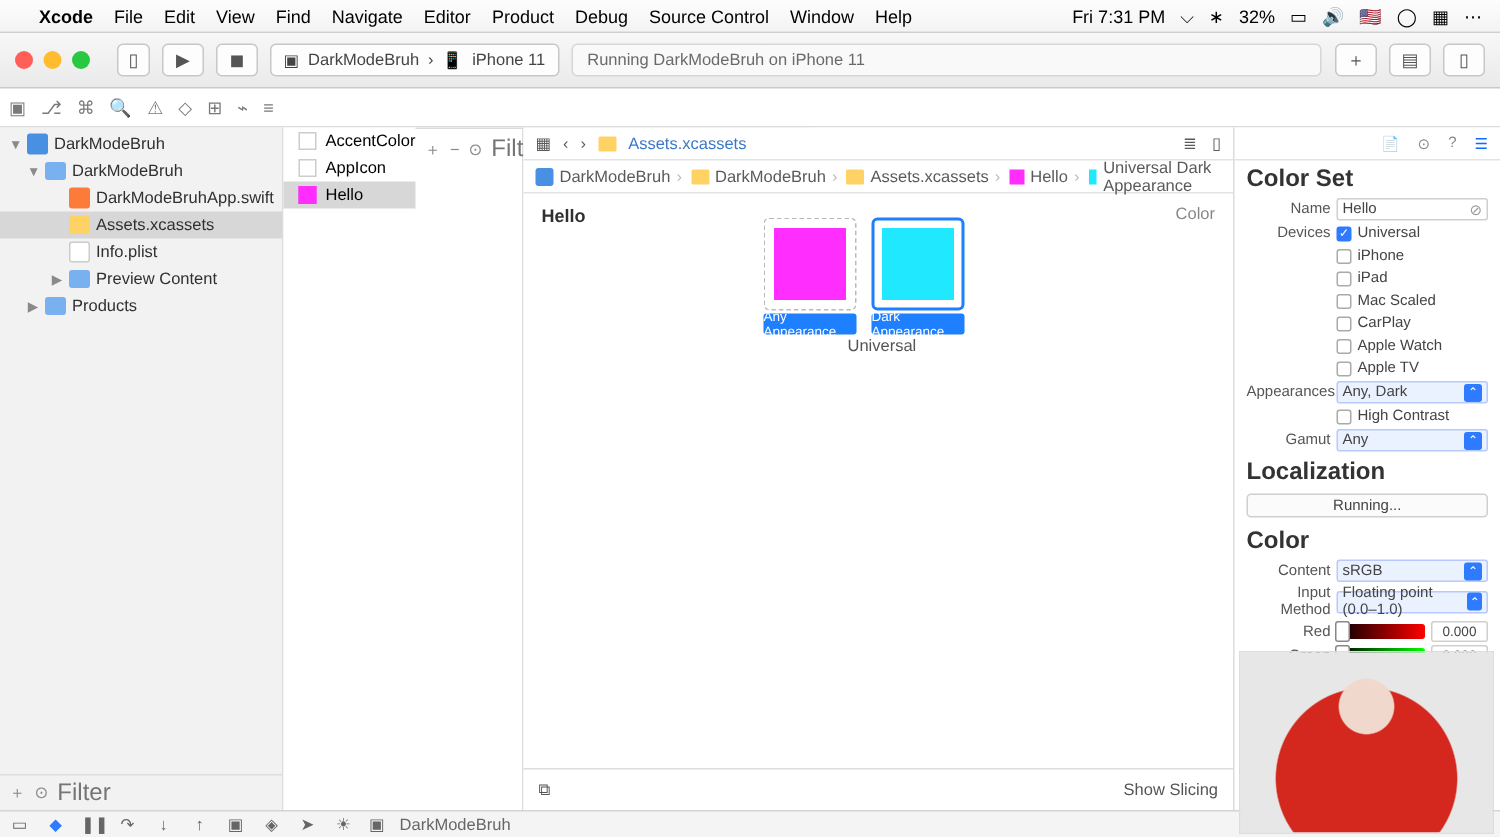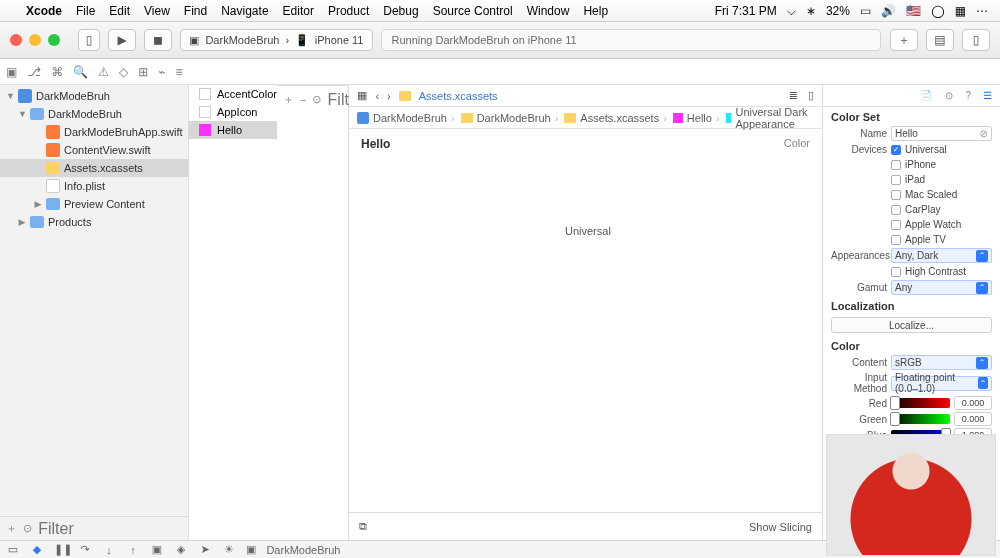--- a/index.html
+++ b/index.html
@@ -71,21 +71,21 @@
 .well-box.sel { border: 2px solid #1e7fff; padding: 5px; }
 .well-color { width: 48px; height: 48px; }
 .well-label { width: 62px; height: 14px; font-size: 9px; color: #fff; background: #1e7fff; display: flex; align-items: center; justify-content: center; margin-top: 2px; border-radius: 2px; }
 .wells-caption { position: absolute; left: 216px; top: 96px; font-size: 11px; color: #555; }
 .editor-footer { height: 28px; border-top: 1px solid #dcdcdc; display: flex; align-items: center; justify-content: flex-end; padding: 0 10px; font-size: 11px; color: #555; gap: 10px; }
 
 
 .inspector { width: 178px; border-left: 1px solid #dcdcdc; background: #fff; display: flex; flex-direction: column; font-size: 10px; color: #444; }
 .insp-tabs { height: 22px; border-bottom: 1px solid #e3e3e3; display: flex; align-items: center; justify-content: flex-end; gap: 12px; padding: 0 8px; color: #8a8a8a; }
 .insp-tabs .sel { color: #0a6eff; }
-.insp-section { padding: 4px 8px 2px; font-weight: 600; font-size: 11px; color: #333; }
+.insp-section { padding: 4px 8px 2px; font-weight: 600; font-size: 16px; color: #333; }
 .insp-row { display: flex; align-items: center; padding: 1px 8px; gap: 4px; min-height: 15px; }
 .insp-label { width: 56px; text-align: right; color: #555; font-size: 10px; }
 .insp-input { flex: 1; height: 15px; border: 1px solid #cfcfcf; border-radius: 2px; background: #fff; padding: 0 3px; font-size: 10px; display: flex; align-items: center; }
 .insp-select { flex: 1; height: 15px; border: 1px solid #b8c9ff; background: #eaf1ff; border-radius: 2px; display: flex; align-items: center; justify-content: space-between; padding: 0 3px; font-size: 10px; }
 .insp-select .chev { background: #2f7bff; color: #fff; width: 12px; height: 12px; border-radius: 2px; font-size: 8px; display: flex; align-items: center; justify-content: center; }
 .check { width: 10px; height: 10px; border: 1px solid #aaa; border-radius: 2px; background: #fff; display: inline-flex; align-items: center; justify-content: center; font-size: 8px; color: #2f7bff; }
 .check.on { background: #2f7bff; color: #fff; border-color: #2f7bff; }
 .slider-row { display: flex; align-items: center; padding: 1px 8px; gap: 4px; }
 .slider { flex: 1; height: 10px; position: relative; border-radius: 2px; }
 .slider.red { background: linear-gradient(to right,#000,#f00); }
@@ -188,25 +188,20 @@
         </div>
         <div class="tree-row indent1">
           <span class="disc">▼</span>
           <span class="icon-folder"></span>
           <span>DarkModeBruh</span>
         </div>
         <div class="tree-row indent2">
           <span class="disc"></span>
           <span class="icon-swift"></span>
           <span>DarkModeBruhApp.swift</span>
-        </div>
-        <div class="tree-row indent2">
-          <span class="disc"></span>
-          <span class="icon-swift"></span>
-          <span>ContentView.swift</span>
         </div>
         <div class="tree-row indent2 sel">
           <span class="disc"></span>
           <span class="icon-assets"></span>
           <span>Assets.xcassets</span>
         </div>
         <div class="tree-row indent2">
           <span class="disc"></span>
           <span class="icon-plist"></span>
           <span>Info.plist</span>
@@ -290,20 +285,34 @@
           <span class="sep">›</span>
         </span>
       <span class="crumb">
           <span class="crumb-swatch cyan"></span>
           <span>Universal Dark Appearance</span>
         </span>
     </div>
     <div class="editor-body">
       <div class="section-title">Hello</div>
       <div class="section-kind">Color</div>
+      <div class="wells" id="wells">
+          <div class="well">
+            <div class="well-box">
+              <div class="well-color" style="background:#ff2eff"></div>
+            </div>
+            <div class="well-label">Any Appearance</div>
+          </div>
+          <div class="well">
+            <div class="well-box sel">
+              <div class="well-color" style="background:#20e8ff"></div>
+            </div>
+            <div class="well-label">Dark Appearance</div>
+          </div>
+        </div>
       <div class="wells-caption">Universal</div>
     </div>
     <div class="editor-footer">
       <span style="margin-right:auto">⧉</span>
       <span>Show Slicing</span>
     </div>
   </div>
 
   <div class="inspector">
     <div class="insp-tabs">
@@ -371,21 +380,21 @@
       </div>
     <div class="insp-row">
       <div class="insp-label">Gamut</div>
       <div class="insp-select">
           <span>Any</span>
           <span class="chev">⌃</span>
         </div>
     </div>
     <div class="insp-section">Localization</div>
     <div class="btn-row">
-        <div class="wide-btn">Localize...</div>
+        <div class="wide-btn">Running...</div>
       </div>
 
     <div class="insp-section">Color</div>
     <div class="insp-row">
       <div class="insp-label">Content</div>
       <div class="insp-select">
           <span>sRGB</span>
           <span class="chev">⌃</span>
         </div>
     </div>

